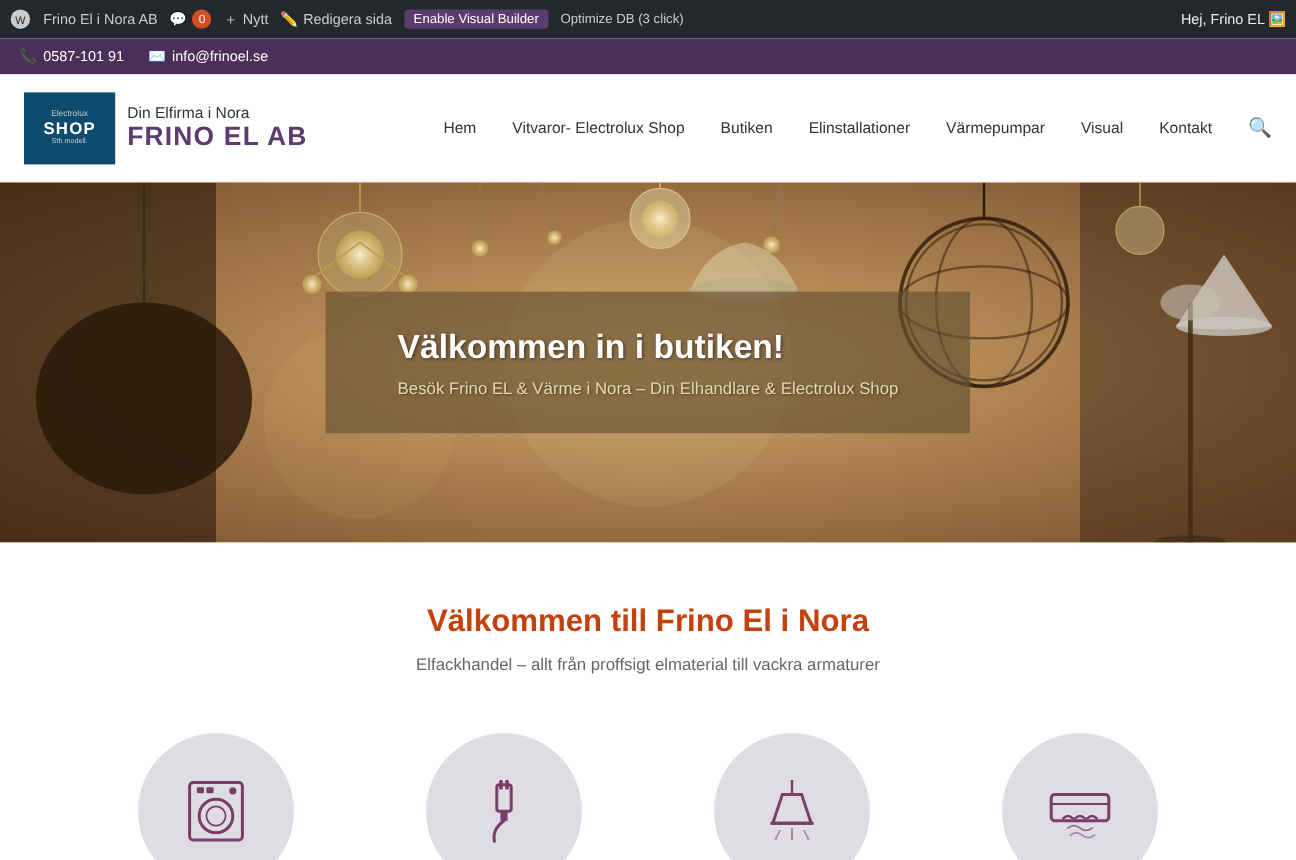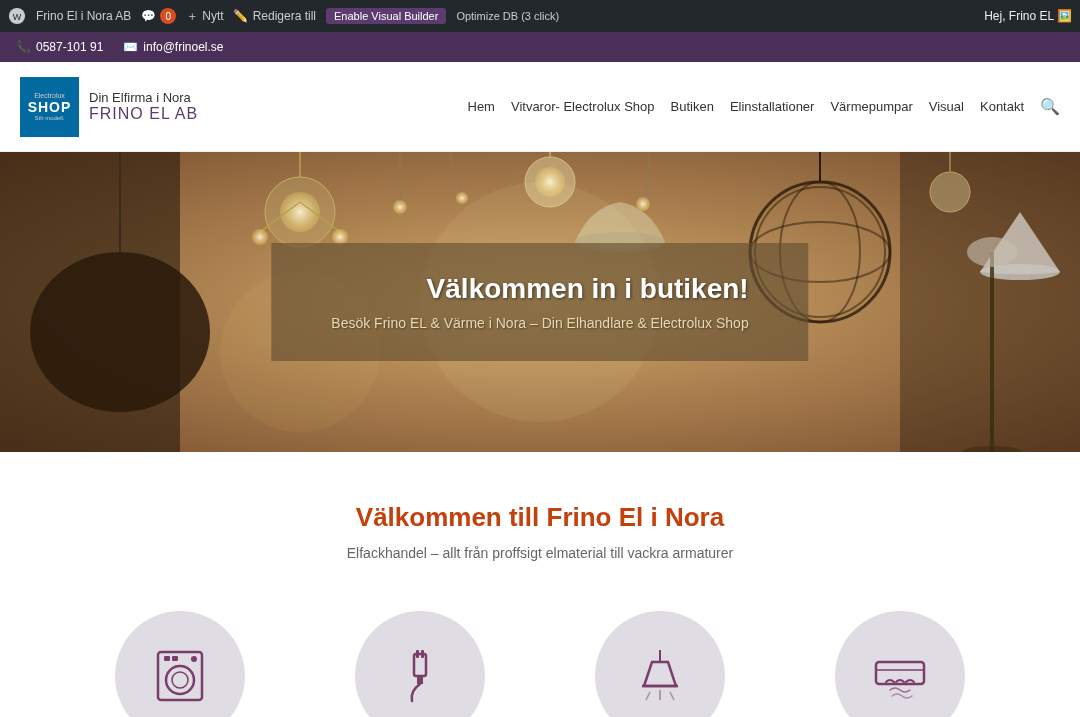--- a/index.html
+++ b/index.html
@@ -49,35 +49,35 @@
     #header {
       background: #fff;
       display: flex;
       align-items: center;
       padding: 10px 20px;
       border-bottom: 1px solid #eee;
       height: 90px;
     }
     .logo-area { display: flex; align-items: center; gap: 10px; min-width: 220px; }
     .logo-icon {
-      background: #0369a1;
+      background: #0c4a6e;
       color: #fff;
-      width: 59px; height: 60px;
+      width: 76px; height: 60px;
       display: flex; flex-direction: column; align-items: center; justify-content: center;
       font-size: 9px;
       position: relative;
     }
     .logo-icon .electrolux { font-size: 7px; color: #ccc; }
     .logo-icon .shop { font-size: 14px; font-weight: bold; color: #fff; letter-spacing: 1px; }
     .logo-icon .bottom-text { font-size: 6px; color: #ccc; }
     .logo-text { display: flex; flex-direction: column; }
     .logo-tagline { font-size: 13px; color: #333; }
-    .logo-name { font-size: 16px; font-weight: normal; color: #5c3c6e; letter-spacing: 1px; }
-
-    nav { flex: 1; display: flex; justify-content: flex-end; align-items: center; gap: 16px; }
+    .logo-name { font-size: 22px; font-weight: bold; color: #5c3c6e; letter-spacing: 1px; }
+
+    nav { flex: 1; display: flex; justify-content: flex-end; align-items: center; gap: 30px; }
     nav a {
       color: #333;
       text-decoration: none;
       font-size: 13px;
       font-weight: 500;
       white-space: nowrap;
     }
     .nav-search { font-size: 16px; color: #333; cursor: pointer; }
 
     
@@ -97,21 +97,21 @@
     .hero-lamps {
       position: absolute; top: 0; left: 0; width: 100%; height: 100%;
     }
 
     .hero-overlay {
       position: absolute;
       top: 50%; left: 50%;
       transform: translate(-50%, -50%);
       background: rgba(100, 80, 50, 0.65);
       padding: 30px 60px;
-      text-align: right;
+      text-align: left;
       min-width: 420px;
     }
     .hero-title {
       color: #fff;
       font-size: 28px;
       font-weight: bold;
       margin-bottom: 10px;
       text-shadow: 1px 1px 3px rgba(0,0,0,0.5);
     }
     .hero-subtitle {
@@ -172,21 +172,21 @@
     <div class="admin-item">
       <span>Frino El i Nora AB</span>
     </div>
     <div class="admin-item">
       💬 <span class="admin-badge">0</span>
     </div>
     <div class="admin-item">
       ＋ <span>Nytt</span>
     </div>
     <div class="admin-item">
-      ✏️ <span>Redigera till</span>
+      ✏️ <span>Redigera sida</span>
     </div>
     <div class="enable-visual admin-item">
       <span>Enable Visual Builder</span>
     </div>
     <div class="optimize-db admin-item">
       <span>Optimize DB (3 click)</span>
     </div>
   </div>
   <div class="admin-bar-right">
     <span>Hej, Frino EL</span> 🖼️

